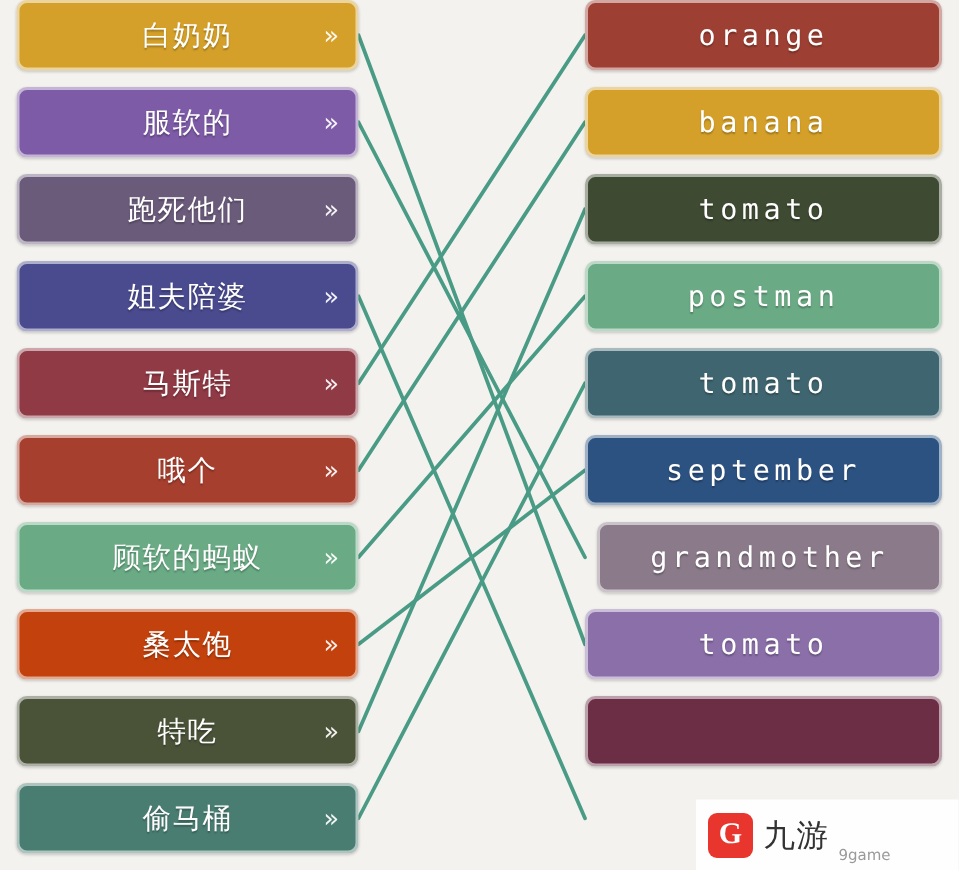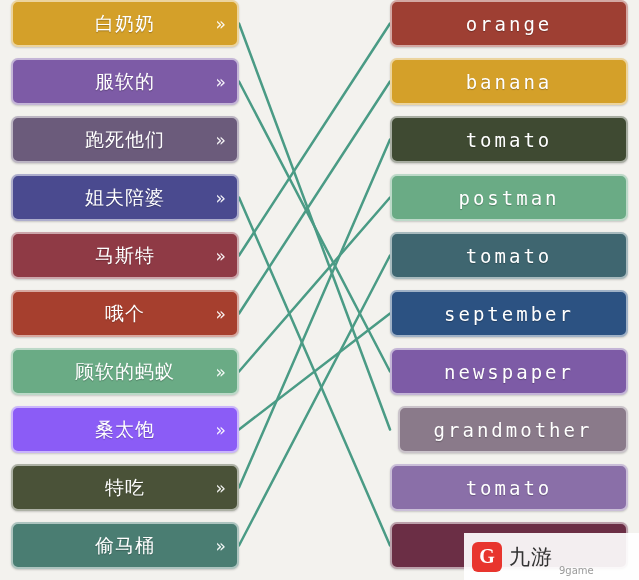--- a/index.html
+++ b/index.html
@@ -159,21 +159,21 @@
       <span class="chev">»</span>
     </div>
     <div class="card card-left" style="background: rgb(166, 63, 46);">
       <span class="label">哦个</span>
       <span class="chev">»</span>
     </div>
     <div class="card card-left" style="background: rgb(106, 171, 133);">
       <span class="label">顾软的蚂蚁</span>
       <span class="chev">»</span>
     </div>
-    <div class="card card-left" style="background: #8b5cf6;">
+    <div class="card card-left" style="background: #c2410c;">
       <span class="label">桑太饱</span>
       <span class="chev">»</span>
     </div>
     <div class="card card-left" style="background: rgb(74, 82, 56);">
       <span class="label">特吃</span>
       <span class="chev">»</span>
     </div>
     <div class="card card-left" style="background: rgb(74, 125, 114);">
       <span class="label">偷马桶</span>
       <span class="chev">»</span>
@@ -191,23 +191,20 @@
       <span class="label">tomato</span>
     </div>
     <div class="card card-right" style="background: rgb(106, 171, 133);">
       <span class="label">postman</span>
     </div>
     <div class="card card-right" style="background: rgb(63, 102, 112);">
       <span class="label">tomato</span>
     </div>
     <div class="card card-right" style="background: rgb(44, 82, 130);">
       <span class="label">september</span>
-    </div>
-    <div class="card card-right" style="background: rgb(125, 91, 166);">
-      <span class="label">newspaper</span>
     </div>
     <div class="card card-right" style="background: rgb(138, 122, 138); margin-left: 8px;">
       <span class="label">grandmother</span>
     </div>
     <div class="card card-right" style="background: rgb(138, 111, 168);">
       <span class="label">tomato</span>
     </div>
     <div class="card card-right" style="background: rgb(107, 46, 69);">
       <span class="label"></span>
     </div>

